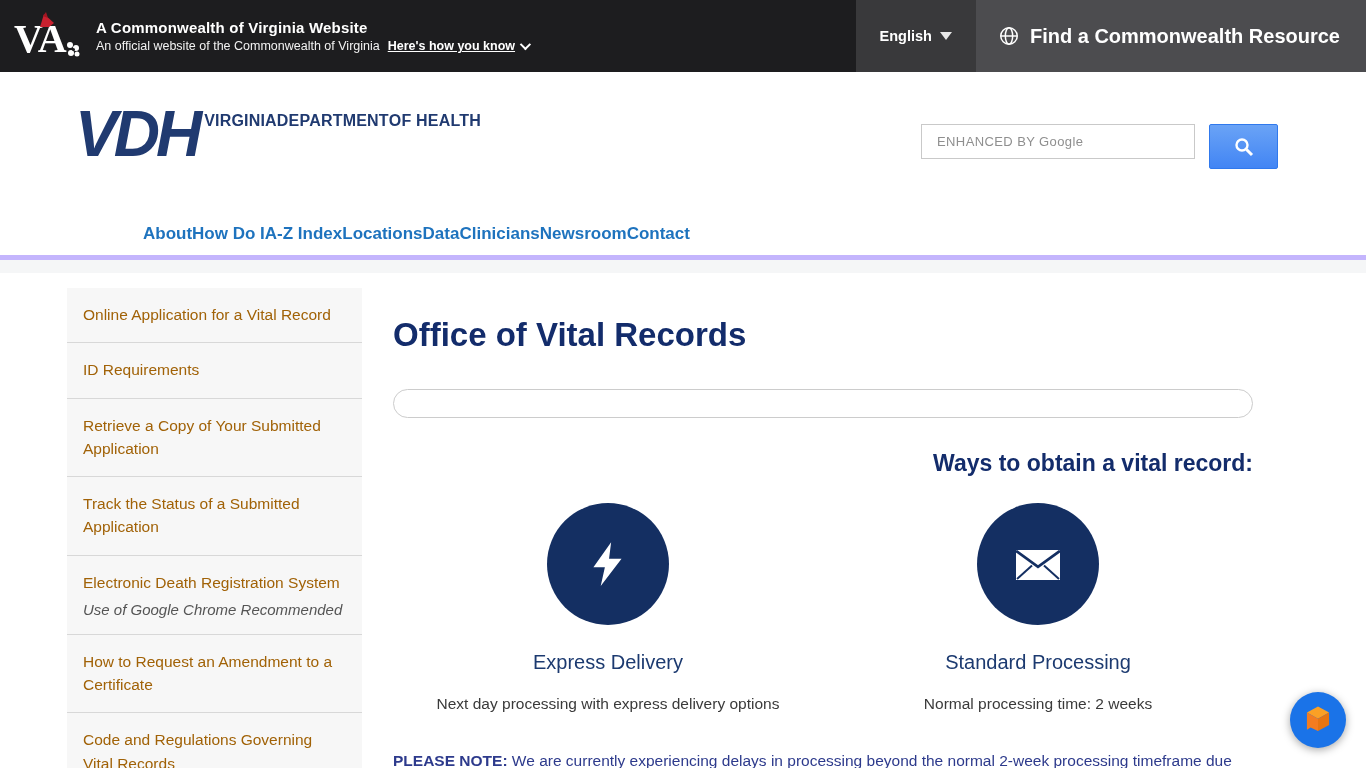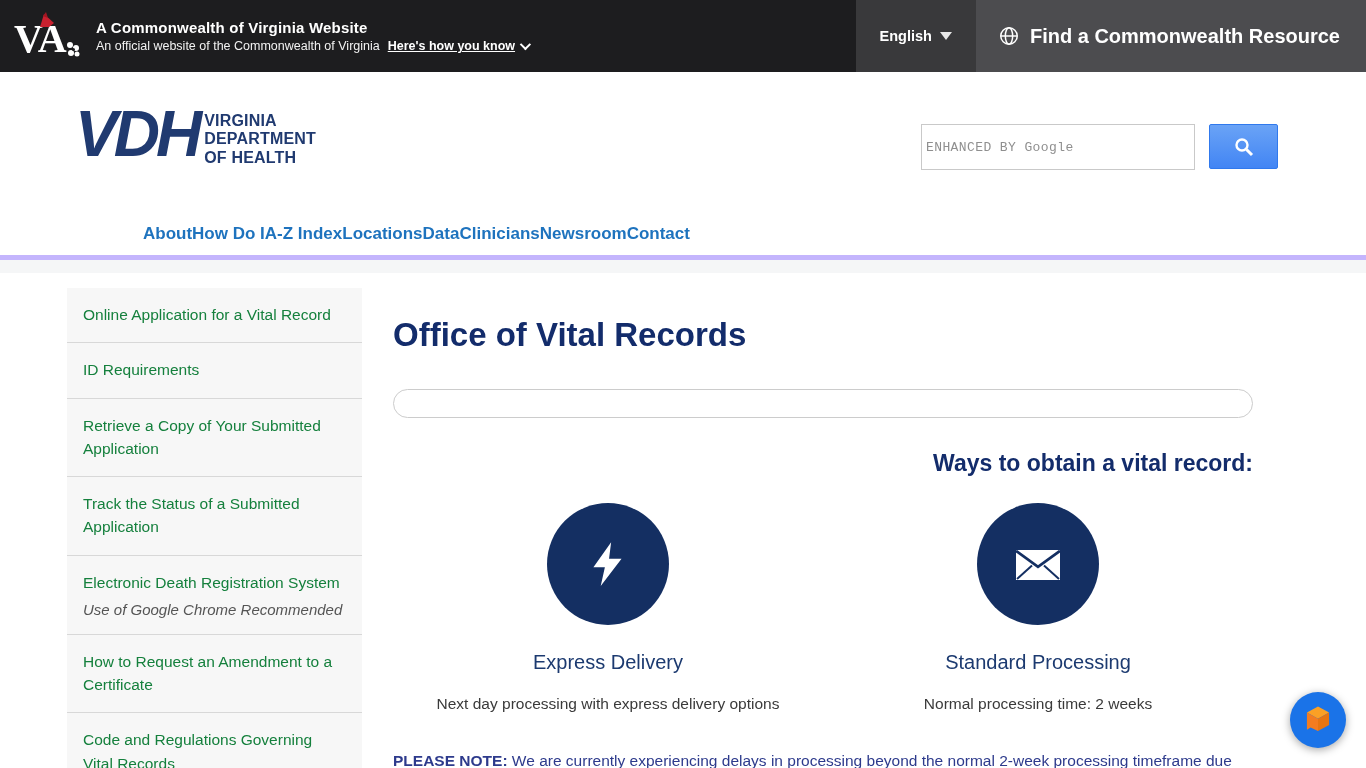--- a/index.html
+++ b/index.html
@@ -23,41 +23,41 @@
               border-top:8px solid #e8e8e8; display:inline-block; }
   .resource-btn { background:#4c4c4f; display:flex; align-items:center; gap:10px; padding:0 26px 0 22px;
                   font-size:20px; font-weight:bold; cursor:pointer; }
   .globe-icon svg { display:block; }
 
   
   .header { height:141px; background:#fff; position:relative; }
   .vdh-logo { position:absolute; left:75px; top:30px; display:flex; cursor:pointer; }
   .vdh-acronym { font-size:64px; font-weight:bold; font-style:italic; color:#203a70; line-height:1;
                  letter-spacing:-4px; padding-right:6px; }
-  .vdh-words { display:flex; flex-direction:column; justify-content:center; margin-top:10px;
+  .vdh-words { display:flex; flex-direction:row; justify-content:center; margin-top:10px;
                font-size:16px; font-weight:bold; color:#203a70; line-height:1.15; letter-spacing:.2px; }
   .search-area { position:absolute; right:88px; top:52px; display:flex; }
-  .search-input { width:274px; height:46px; border:1px solid #c9c9c9; padding:0 4px; font-size:13px;
-                  color:#444; outline:none;font-family:Liberation Mono, monospace; }
+  .search-input { width:274px; height:35px; border:1px solid #c9c9c9; padding:0 15px; font-size:13px;
+                  color:#444; outline:none; }
   .search-input::placeholder { color:#8f8f8f; letter-spacing:.4px; }
   .search-btn { width:69px; height:45px; margin-left:14px; border:1px solid #3079ed; border-radius:2px;
                 background:linear-gradient(#6aa3f6,#4285f4); display:flex; align-items:center;
                 justify-content:center; cursor:pointer; }
 
   
   .nav { height:47px; display:flex; align-items:center; 
          padding:0 145px 0 143px; border-bottom:5px solid #c4b5fd; }
   .nav a { font-size:17px; font-weight:bold; color:#1e73be; text-decoration:none; cursor:pointer; }
   .subnav-band { height:13px; background:#f5f6f7; }
 
   
   .content { display:flex; padding:15px 0 0 67px; }
   .sidebar { width:295px; flex:none; }
   .sidebar-item { background:#f7f7f7; border-bottom:1px solid #d8d8d8; padding:15px 16px 16px 16px; cursor:pointer; }
-  .sidebar-item a { color:#15803d; font-size:15.5px; line-height:1.5; text-decoration:none; }
+  .sidebar-item a { color:#a16207; font-size:15.5px; line-height:1.5; text-decoration:none; }
   .sidebar-note { font-style:italic; color:#555; font-size:15px; margin-top:7px; }
 
   .main { margin-left:31px; width:860px; }
   .page-title { font-size:33px; font-weight:bold; color:#132c6b; margin-top:28px; }
   .pill-bar { margin-top:35px; height:29px; width:100%; border:1px solid #ccc; border-radius:999px; background:#fff; }
   .section-heading { font-size:23px; font-weight:bold; color:#132c6b; margin-top:32px;text-align:right; }
   .options { display:flex; margin-top:26px; }
   .option { flex:1; text-align:center; }
   .option-circle { width:122px; height:122px; border-radius:50%; background:#142f62; margin:0 auto;
                    display:flex; align-items:center; justify-content:center; }

